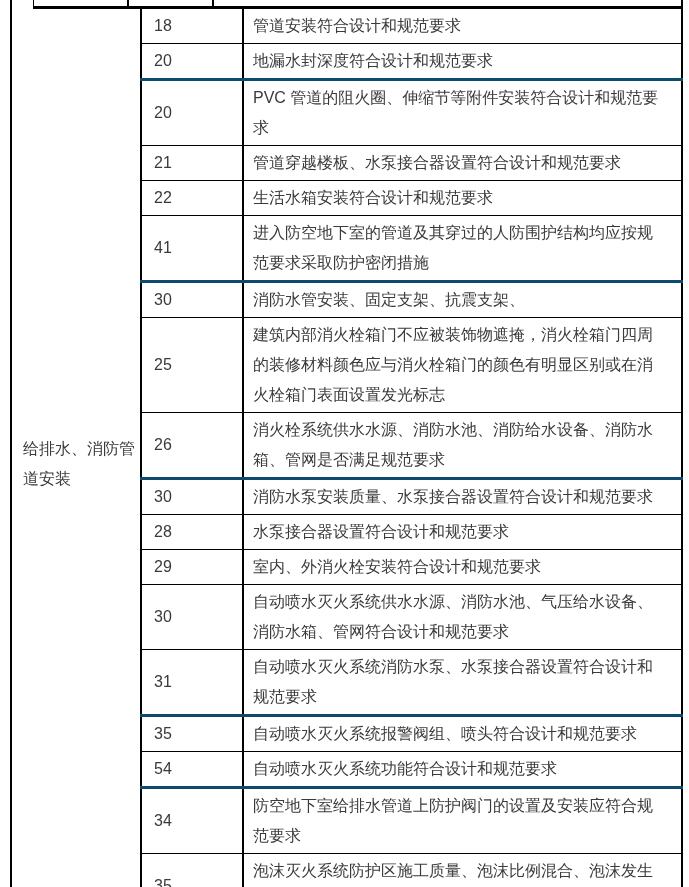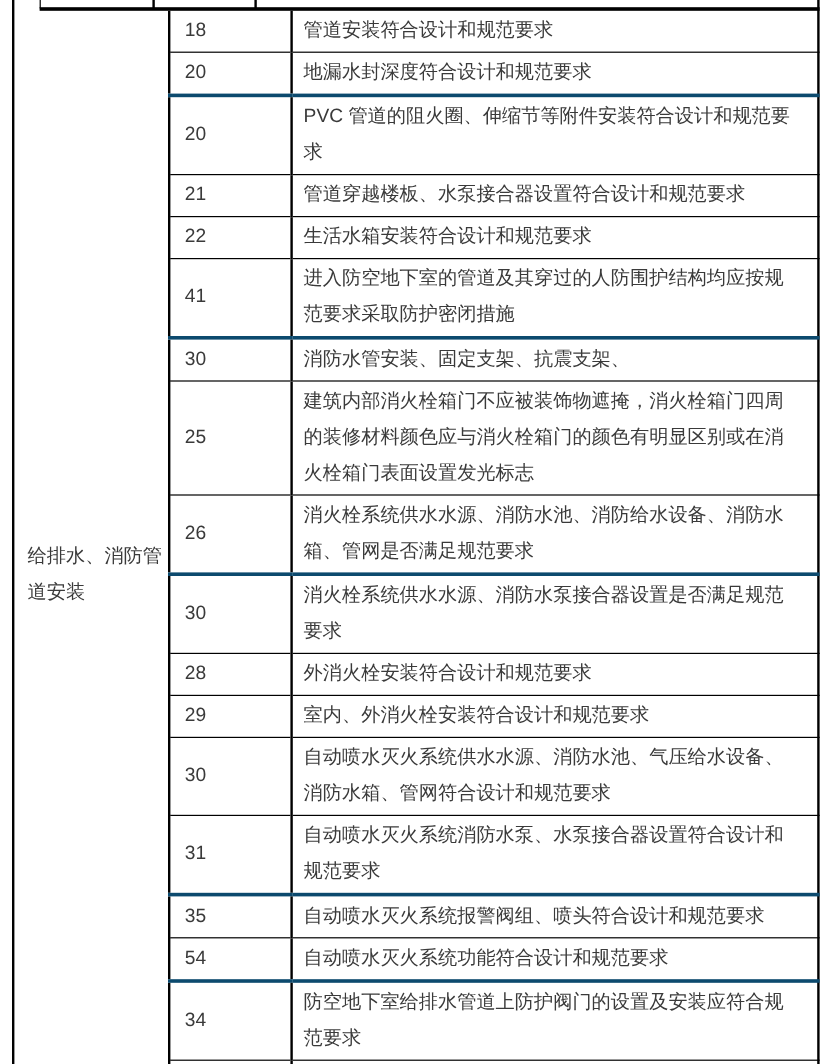--- a/index.html
+++ b/index.html
@@ -97,25 +97,25 @@
           <tr class="thin">
             <td class="num">25</td>
             <td class="desc">建筑内部消火栓箱门不应被装饰物遮掩，消火栓箱门四周的装修材料颜色应与消火栓箱门的颜色有明显区别或在消火栓箱门表面设置发光标志</td>
           </tr>
           <tr class="thin">
             <td class="num">26</td>
             <td class="desc">消火栓系统供水水源、消防水池、消防给水设备、消防水箱、管网是否满足规范要求</td>
           </tr>
           <tr class="thick">
             <td class="num">30</td>
-            <td class="desc">消火栓系统供水水源、消防水泵接合器设置是否满足规范要求</td>
+            <td class="desc">消防水泵安装质量、水泵接合器设置符合设计和规范要求</td>
           </tr>
           <tr class="thin">
             <td class="num">28</td>
-            <td class="desc">外消火栓安装符合设计和规范要求</td>
+            <td class="desc">水泵接合器设置符合设计和规范要求</td>
           </tr>
           <tr class="thin">
             <td class="num">29</td>
             <td class="desc">室内、外消火栓安装符合设计和规范要求</td>
           </tr>
           <tr class="thin">
             <td class="num">30</td>
             <td class="desc">自动喷水灭火系统供水水源、消防水池、气压给水设备、消防水箱、管网符合设计和规范要求</td>
           </tr>
           <tr class="thin">

